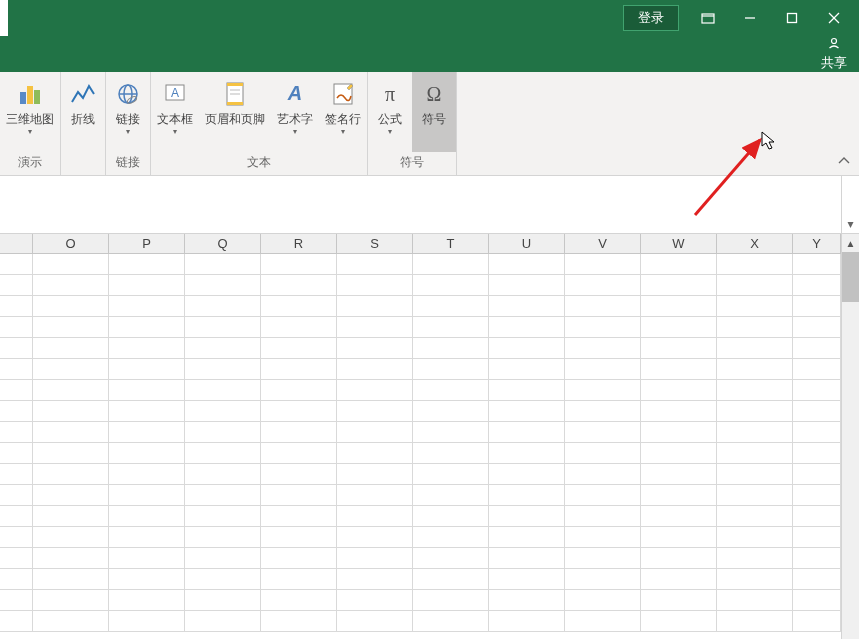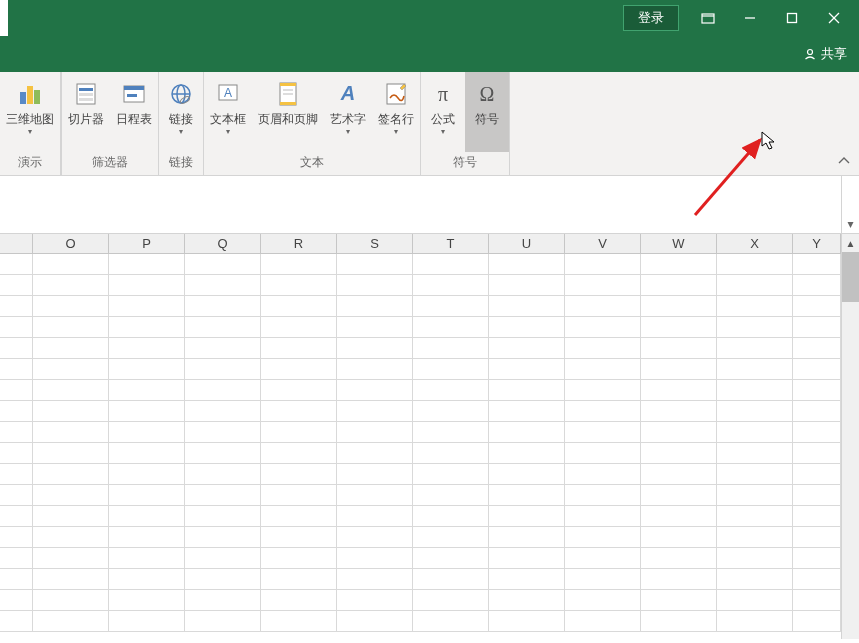--- a/index.html
+++ b/index.html
@@ -4,21 +4,21 @@
 <style>
 * { margin: 0; padding: 0; box-sizing: border-box; }
 body { font-family: "Microsoft YaHei", sans-serif; font-size: 12px; background: #fff; width: 859px; height: 643px; overflow: hidden; position: relative; }
 
 .titlebar { height: 36px; background: #217346; display: flex; justify-content: flex-end; align-items: center; padding-right: 4px; gap: 0; margin-left: 8px; }
 .titlebar .login { background: #1a5c38; color: #fff; padding: 3px 14px; border: 1px solid #41a36f; font-size: 13px; margin-right: 8px; }
 .titlebar .winbtn { width: 42px; height: 32px; display: flex; align-items: center; justify-content: center; color: #fff; cursor: pointer; }
 .titlebar .winbtn svg { stroke: #fff; fill: none; }
 
 .tabbar { height: 36px; background: #217346; display: flex; justify-content: flex-end; align-items: center; padding-right: 12px; color: #fff; gap: 6px; }
-.tabbar .share { display: flex; align-items: center; gap: 4px; font-size: 13px; }
+.tabbar .share { display: flex; align-items: center; gap: 4px; font-size: 13px; flex-direction: column; }
 
 .ribbon { height: 104px; background: #f3f2f1; border-bottom: 1px solid #d4d4d4; display: flex; position: relative; }
 .rgroup { display: flex; flex-direction: column; border-right: 1px solid #d4d4d4; height: 100%; }
 .ritems { display: flex; flex: 1; }
 .ritem { display: flex; flex-direction: column; align-items: center; justify-content: flex-start; padding: 6px 6px 0; cursor: pointer; min-width: 42px; }
 .ritem.highlighted { background: #c8c7c6; }
 .ritem .ricon { width: 32px; height: 32px; display: flex; align-items: center; justify-content: center; }
 .ritem .rlabel { font-size: 12px; color: #444; line-height: 1.3; margin-top: 2px; }
 .ritem .rdrop { font-size: 8px; color: #666; line-height: 1; }
 .rgrouplabel { text-align: center; font-size: 12px; color: #666; padding: 2px 0 4px; }
@@ -92,47 +92,29 @@
               </svg>
             </div>
             <div class="rlabel">三维地图</div>
             <div class="rdrop">▾</div>
           </div>
         </div>
         <div class="rgrouplabel">演示</div>
       </div>
       <div class="rgroup">
         <div class="ritems">
+          <div class="ritem">
+            <div class="ricon">
+              <svg width="28" height="28" viewBox="0 0 28 28">
+                <polyline points="3,22 9,12 14,18 20,6 25,14" stroke="#2e75b6" stroke-width="2" fill="none"></polyline>
+              </svg>
+            </div>
+            <div class="rlabel">折线</div>
+          </div>
         </div>
-      </div>
-      <div class="rgroup">
-        <div class="ritems">
-          <div class="ritem">
-            <div class="ricon">
-              <svg width="28" height="28" viewBox="0 0 28 28">
-                <rect x="5" y="4" width="18" height="20" fill="#fff" stroke="#888"></rect>
-                <rect x="7" y="8" width="14" height="3" fill="#4f81bd"></rect>
-                <rect x="7" y="13" width="14" height="3" fill="#ddd"></rect>
-                <rect x="7" y="18" width="14" height="3" fill="#ddd"></rect>
-              </svg>
-            </div>
-            <div class="rlabel">切片器</div>
-          </div>
-          <div class="ritem">
-            <div class="ricon">
-              <svg width="28" height="28" viewBox="0 0 28 28">
-                <rect x="4" y="6" width="20" height="16" fill="#fff" stroke="#888"></rect>
-                <rect x="4" y="6" width="20" height="4" fill="#4f81bd"></rect>
-                <rect x="7" y="14" width="10" height="3" fill="#4f81bd"></rect>
-              </svg>
-            </div>
-            <div class="rlabel">日程表</div>
-          </div>
-        </div>
-        <div class="rgrouplabel">筛选器</div>
       </div>
       <div class="rgroup">
         <div class="ritems">
           <div class="ritem">
             <div class="ricon">
               <svg width="28" height="28" viewBox="0 0 28 28">
                 <circle cx="14" cy="14" r="9" fill="none" stroke="#4f81bd" stroke-width="1.5"></circle>
                 <ellipse cx="14" cy="14" rx="4" ry="9" fill="none" stroke="#4f81bd" stroke-width="1.5"></ellipse>
                 <line x1="5" y1="14" x2="23" y2="14" stroke="#4f81bd" stroke-width="1.5"></line>
                 <ellipse cx="18" cy="20" rx="5" ry="2.5" fill="none" stroke="#888" transform="rotate(-30 18 20)"></ellipse>

